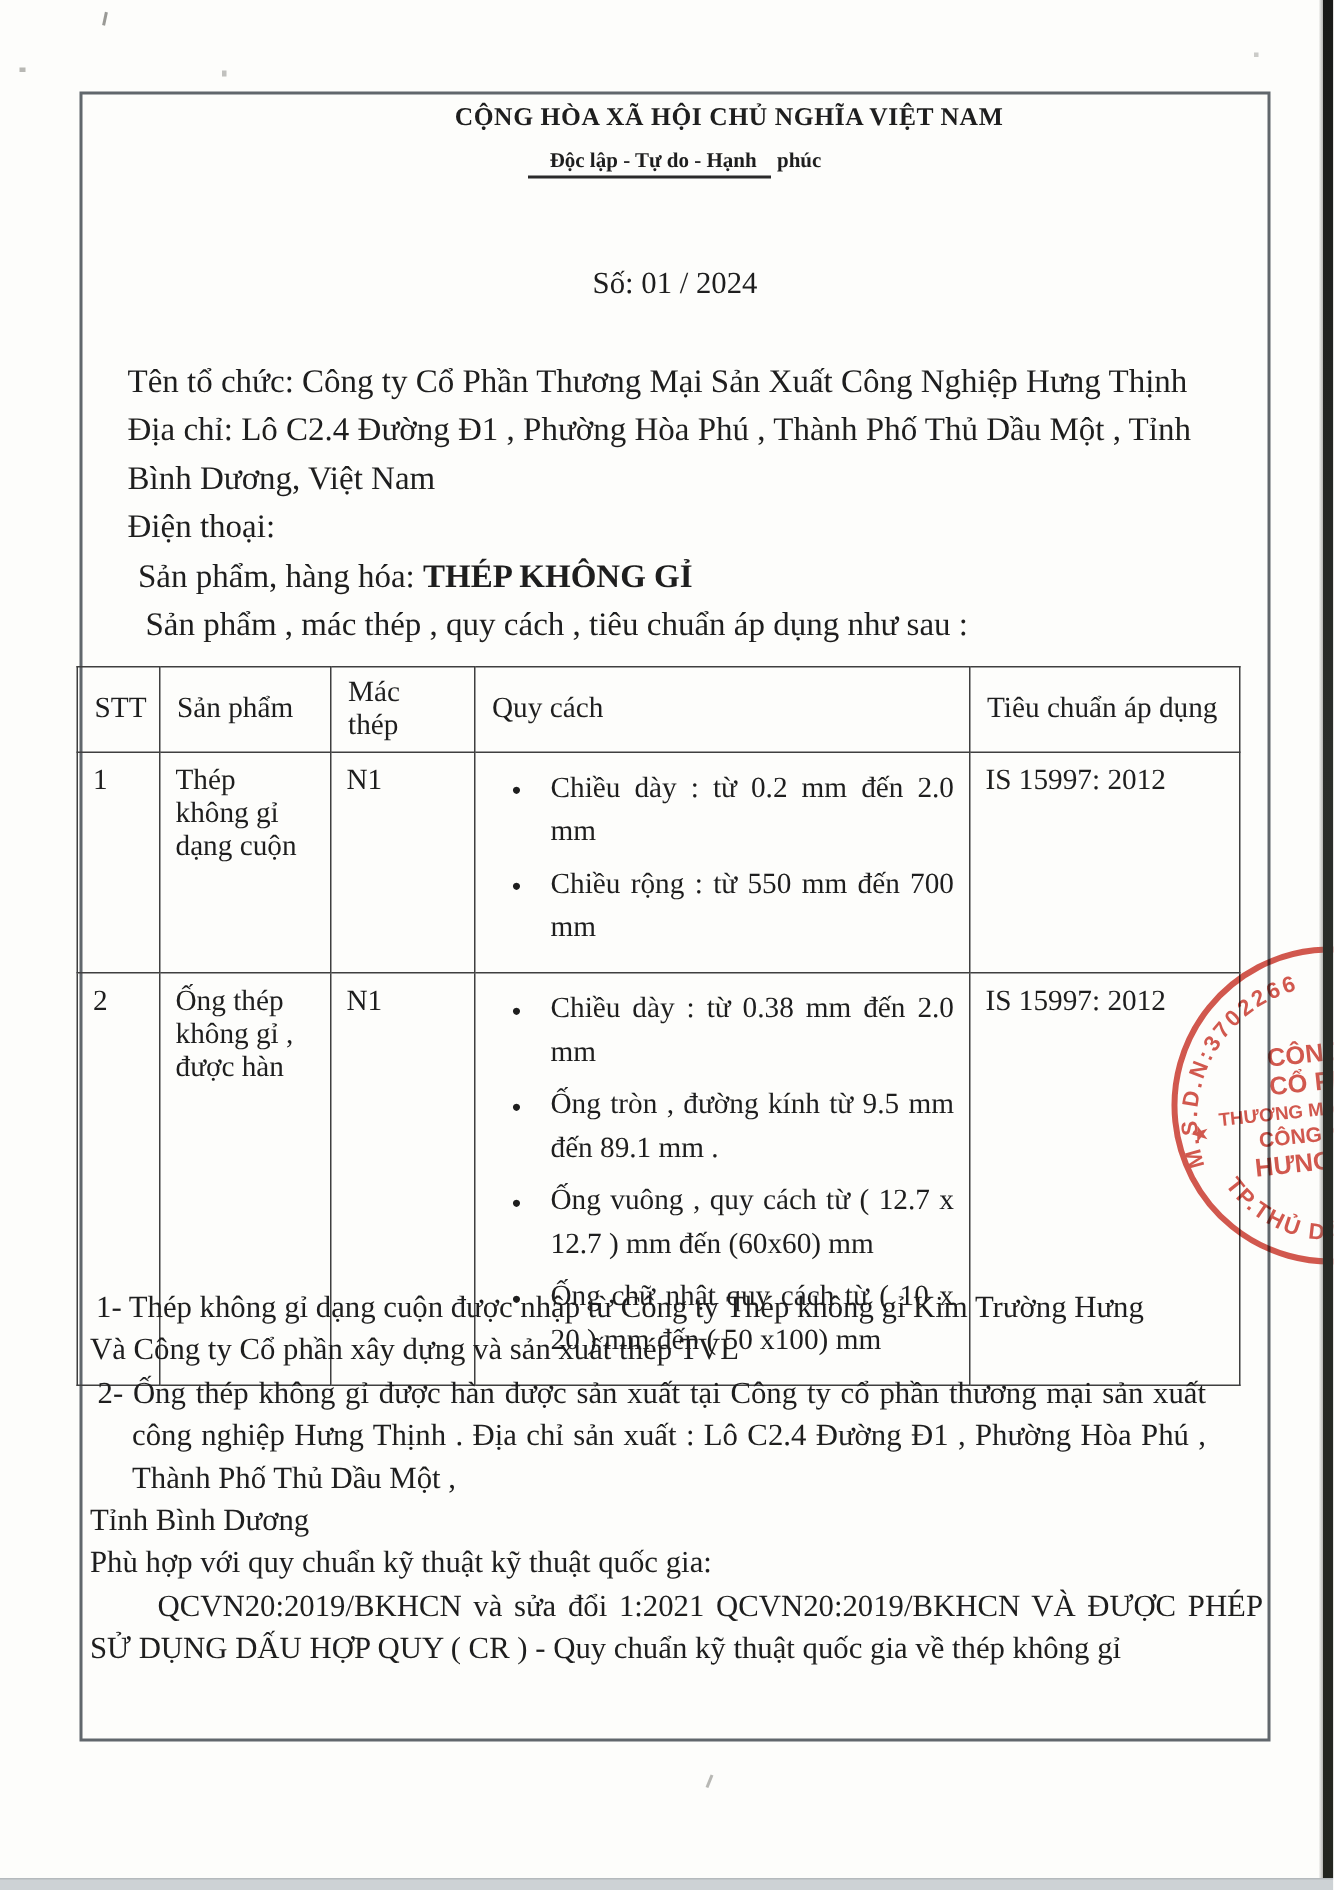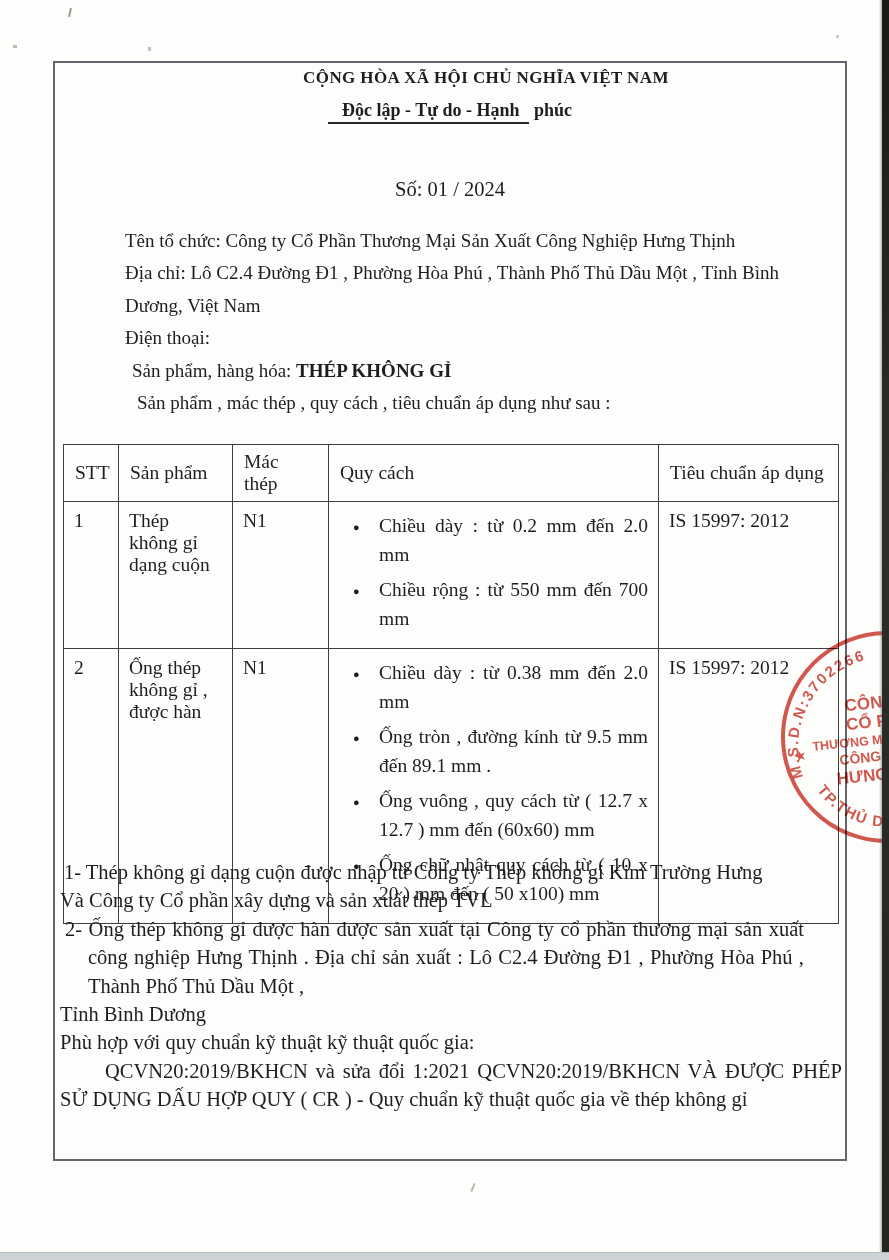--- a/index.html
+++ b/index.html
@@ -11,33 +11,33 @@
     font-family:"Liberation Serif","DejaVu Serif",serif;
     color:#1e1e1e;
   }
   .border-box{
     position:absolute;left:53px;top:61px;width:794px;height:1100px;
     border:2px solid #61676c;box-sizing:border-box;
   }
   
   .hdr{position:absolute;left:53px;width:794px;text-align:center;}
   .national{top:68px;font-size:17px;font-weight:bold;letter-spacing:.4px;margin-left:36px;}
-  .motto{top:100px;font-size:18px;font-weight:bold;}
+  .motto{top:100px;font-size:14px;font-weight:bold;}
   .motto .ul{border-bottom:2.5px solid #2a2a2a;padding:0 10px 2px 14px;}
   .doc-title{top:150px;font-size:25px;font-weight:bold;letter-spacing:.5px;}
   .doc-number{top:178px;font-size:20.5px;}
   
-  .info{position:absolute;left:85px;top:225px;width:716px;font-size:19px;line-height:32.4px;margin-left:40px;}
+  .info{position:absolute;left:85px;top:238px;width:716px;font-size:22px;line-height:32.4px;}
   .info p{margin:0;}
   .ind7{padding-left:7px;}
   .ind12{padding-left:12px;}
   .bold{font-weight:bold;}
   
   table.spec{
-    position:absolute;left:63px;top:444px;width:775px;
+    position:absolute;left:51px;top:444px;width:775px;
     border-collapse:collapse;table-layout:fixed;
     font-size:19.5px;
   }
   table.spec th,table.spec td{
     border:1.6px solid #3f3f3f;
     vertical-align:top;padding:8px 10px;
     font-weight:normal;text-align:left;
     overflow:hidden;
   }
   table.spec th{vertical-align:middle;height:38px;padding:6px 11px;}

